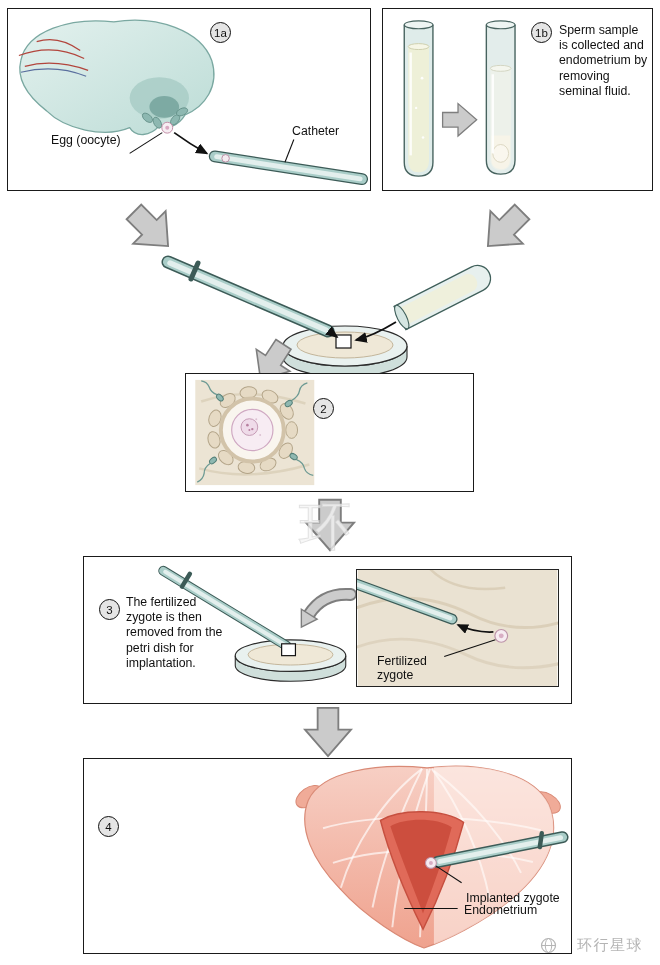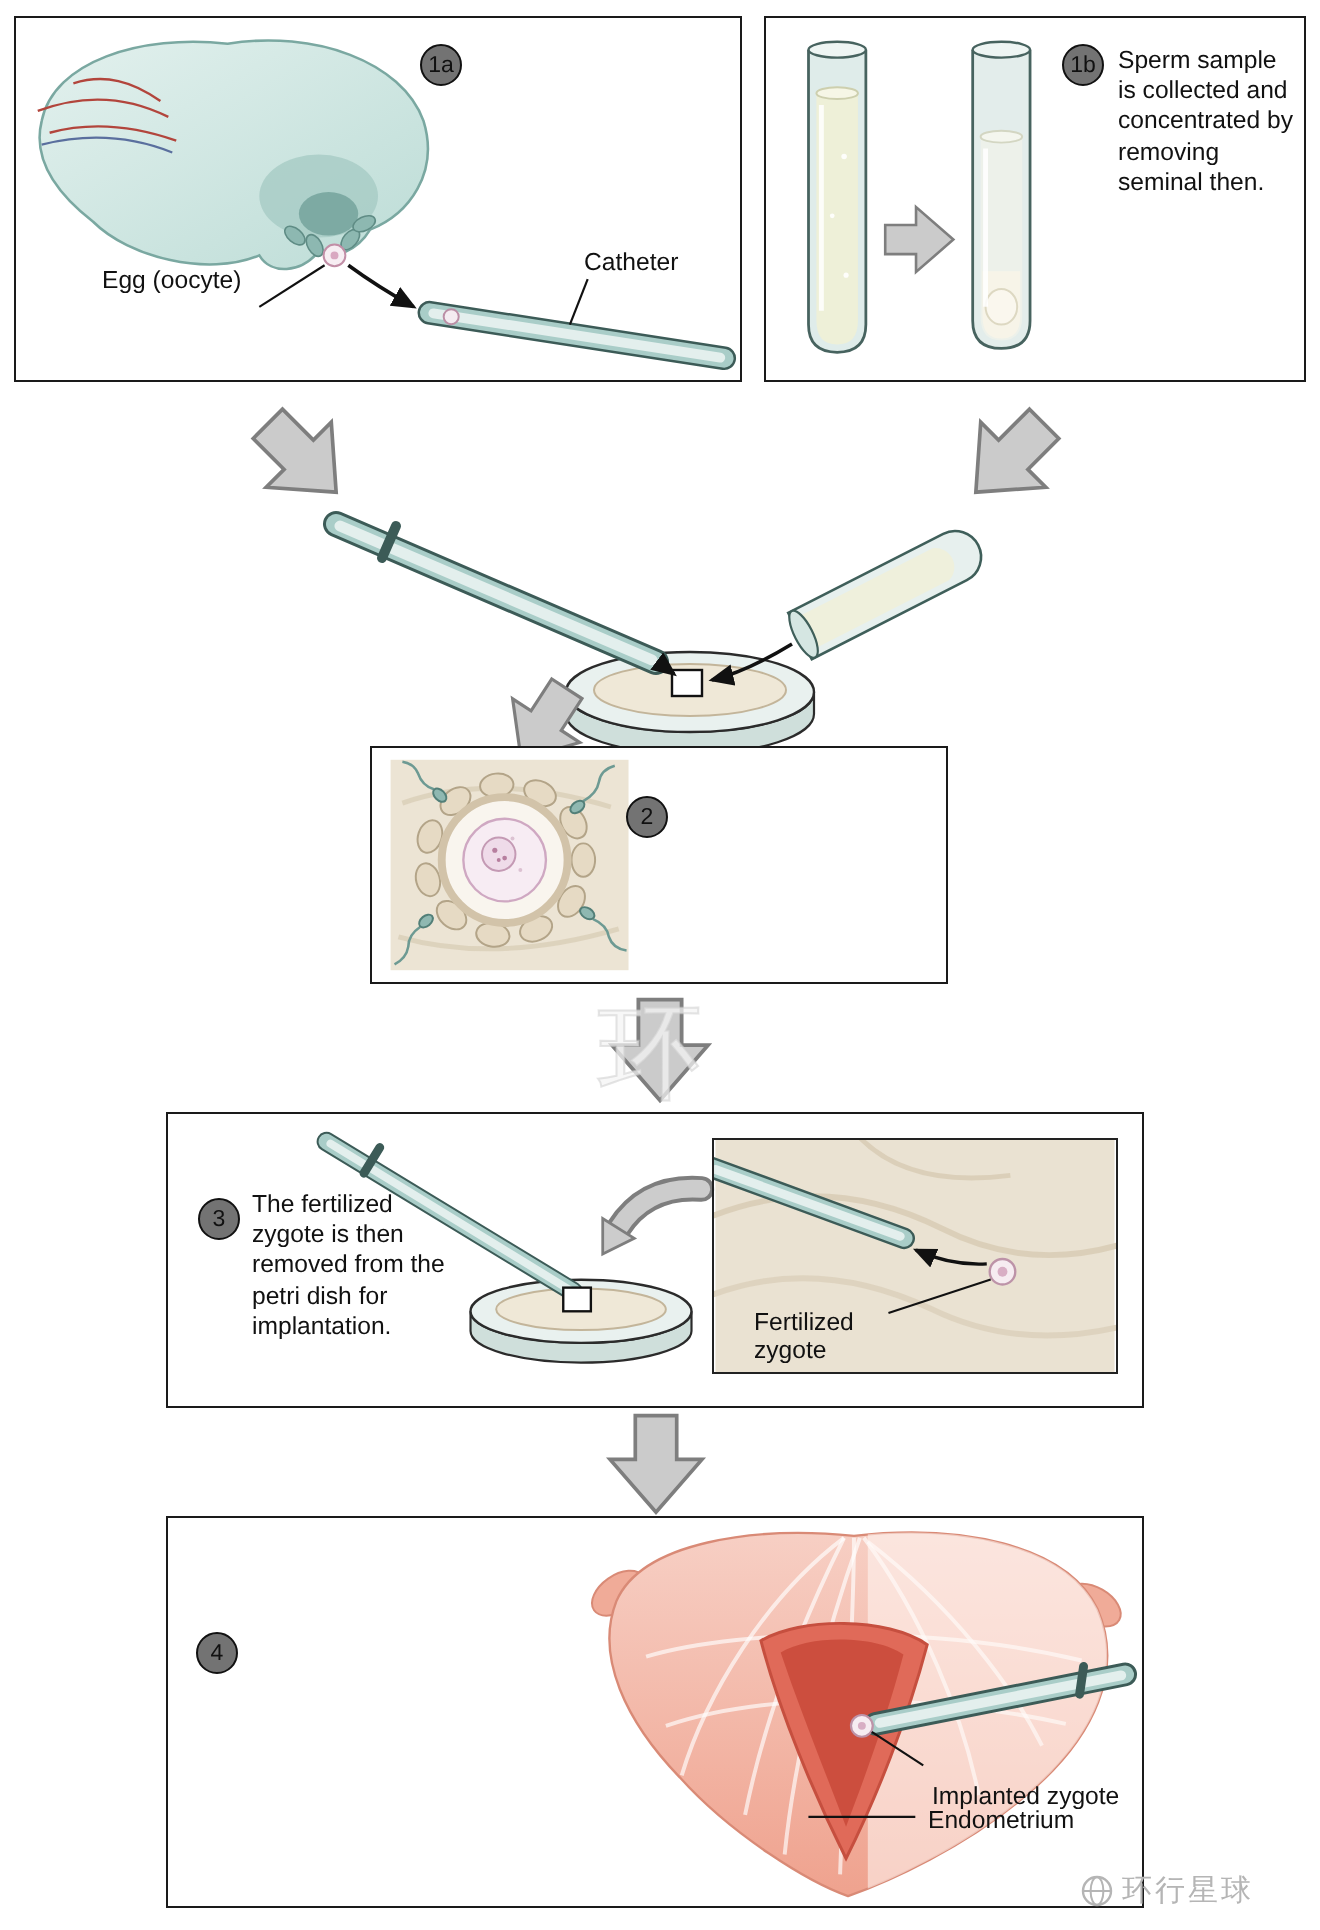--- a/index.html
+++ b/index.html
@@ -3,33 +3,33 @@
 <meta charset="utf-8">
 <style>
   * { margin:0; padding:0; box-sizing:border-box; }
   html,body { background:#ffffff; }
   body { width:660px; height:965px; font-family:"Liberation Sans", sans-serif; color:#111; }
   .canvas { position:relative; width:660px; height:965px; background:#fff; overflow:hidden; }
   .panel { position:absolute; border:1.6px solid #1a1a1a; background:#fff; }
   .fill { position:absolute; left:0; top:0; width:100%; height:100%; }
   .num {
     position:absolute; width:21px; height:21px; border:1.3px solid #111; border-radius:50%;
-    display:flex; align-items:center; justify-content:center; font-size:11.5px; background:#737373; z-index:3;
+    display:flex; align-items:center; justify-content:center; font-size:11.5px; background:#e5e5e5; z-index:3;
   }
   .steptext { position:absolute; font-size:12.3px; line-height:1.24; z-index:3; }
   .lbl { position:absolute; font-size:12.3px; line-height:1.15; z-index:3; }
   .inset { position:absolute; left:272px; top:12px; width:203px; height:118px; border:1.3px solid #222; overflow:hidden; }
   .arrow-svg { position:absolute; }
   .wm-center {
     position:absolute; left:299px; top:492px; font-size:52px; z-index:4;
     color:rgba(244,244,244,0.72); -webkit-text-stroke:1px rgba(205,205,205,0.55);
     font-family:"DejaVu Sans", sans-serif;
   }
   .wm-brand {
-    position:absolute; left:540px; top:936px; display:flex; align-items:center; gap:4px;
+    position:absolute; left:540px; top:936px; display:flex; align-items:center; gap:20px;
     color:#b5b5b5; font-size:15px; letter-spacing:1.5px; z-index:4;
     font-family:"DejaVu Sans", sans-serif;
   }
 </style>
 </head>
 <body>
 
 <div class="canvas">
 
   <svg width="0" height="0" style="position:absolute" aria-hidden="true">
@@ -132,21 +132,21 @@
         <path d="M 104,16 L 104,153 Q 104,167 118.5,167 Q 133,167 133,153 L 133,16" fill="#e3edeb" stroke="#47635f" stroke-width="1.4"></path>
         <path d="M 108,60 L 108,151 Q 108,163 118.5,163 Q 129,163 129,151 L 129,60 Z" fill="#edf1ea"></path>
         <ellipse cx="118.5" cy="60" rx="10.5" ry="3" fill="#f4f6ee" stroke="#d3d6c2" stroke-width="1"></ellipse>
         <path d="M 109,128 L 109,151 Q 109,162 118.5,162 Q 128,162 128,151 L 128,128 Z" fill="#f7f4e8"></path>
         <ellipse cx="118.5" cy="146" rx="8" ry="9" fill="#faf7ee" stroke="#ddd8c2" stroke-width="1"></ellipse>
         <ellipse cx="118.5" cy="16" rx="14.5" ry="4" fill="#eef5f3" stroke="#47635f" stroke-width="1.2"></ellipse>
         <line x1="110.5" y1="66" x2="110.5" y2="146" stroke="rgba(255,255,255,0.85)" stroke-width="2.5"></line>
       </g>
     </svg>
     <div class="num" style="left:148px;top:13px">1b</div>
-    <div class="steptext" style="left:176px;top:14px;width:90px">Sperm sample is collected and concentrated by removing seminal then.</div>
+    <div class="steptext" style="left:176px;top:14px;width:90px">Sperm sample is collected and endometrium by removing seminal fluid.</div>
   </div>
 
   <div class="panel" style="left:185px;top:373px;width:289px;height:119px">
     <svg class="fill" viewBox="0 0 289 119">
       <rect x="8" y="6" width="121" height="107" fill="#ece4d4"></rect>
       <path d="M 14,28 Q 60,12 120,30 M 12,96 Q 62,110 124,92" stroke="#dbd0ba" stroke-width="2.5" fill="none" opacity="0.9"></path>
       <g fill="#e6dac4" stroke="#b3a488" stroke-width="1">
         <ellipse cx="106" cy="57" rx="8.5" ry="6" transform="rotate(90 106 57)"></ellipse>
         <ellipse cx="100" cy="78" rx="8.5" ry="6" transform="rotate(123 100 78)"></ellipse>
         <ellipse cx="82" cy="92" rx="8.5" ry="6" transform="rotate(156 82 92)"></ellipse>

